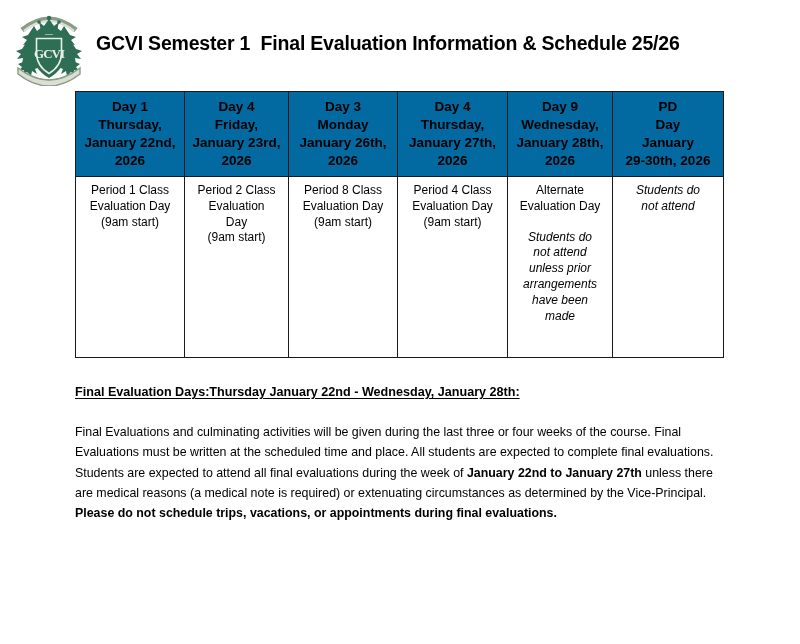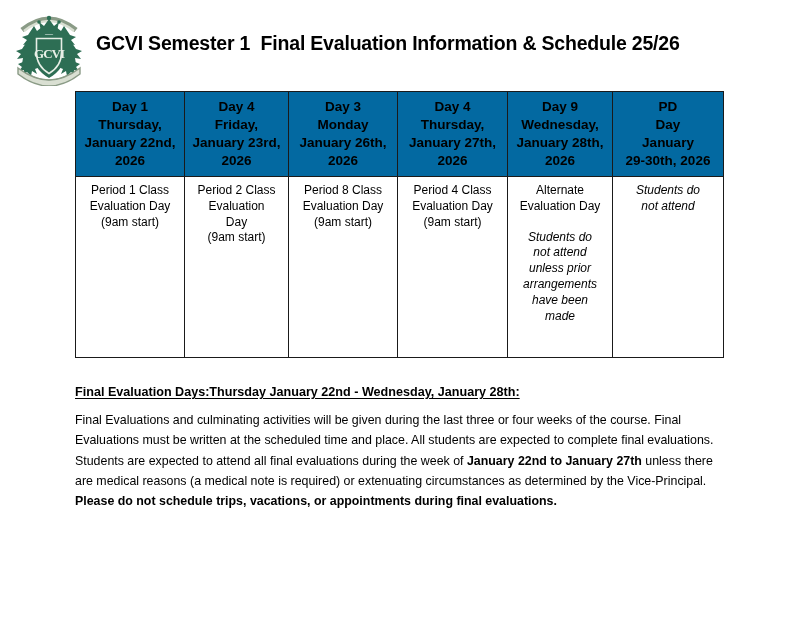--- a/index.html
+++ b/index.html
@@ -94,21 +94,21 @@
     left: 75px;
     top: 382px;
     width: 652px;
     font-size: 12.4px;
     line-height: 1.62;
   }
   .section-heading {
     font-weight: bold;
     text-decoration: underline;
     text-underline-offset: 2px;
-    margin: 0 0 8px 0;
+    margin: 0 0 20px 0;
     font-size: 12.6px;
   }
   .para {
     margin: 8px 0 20px 0;
     text-align: left;
   }
   .para b { font-weight: bold; }
 
   ul.notes {
     margin: 0;

